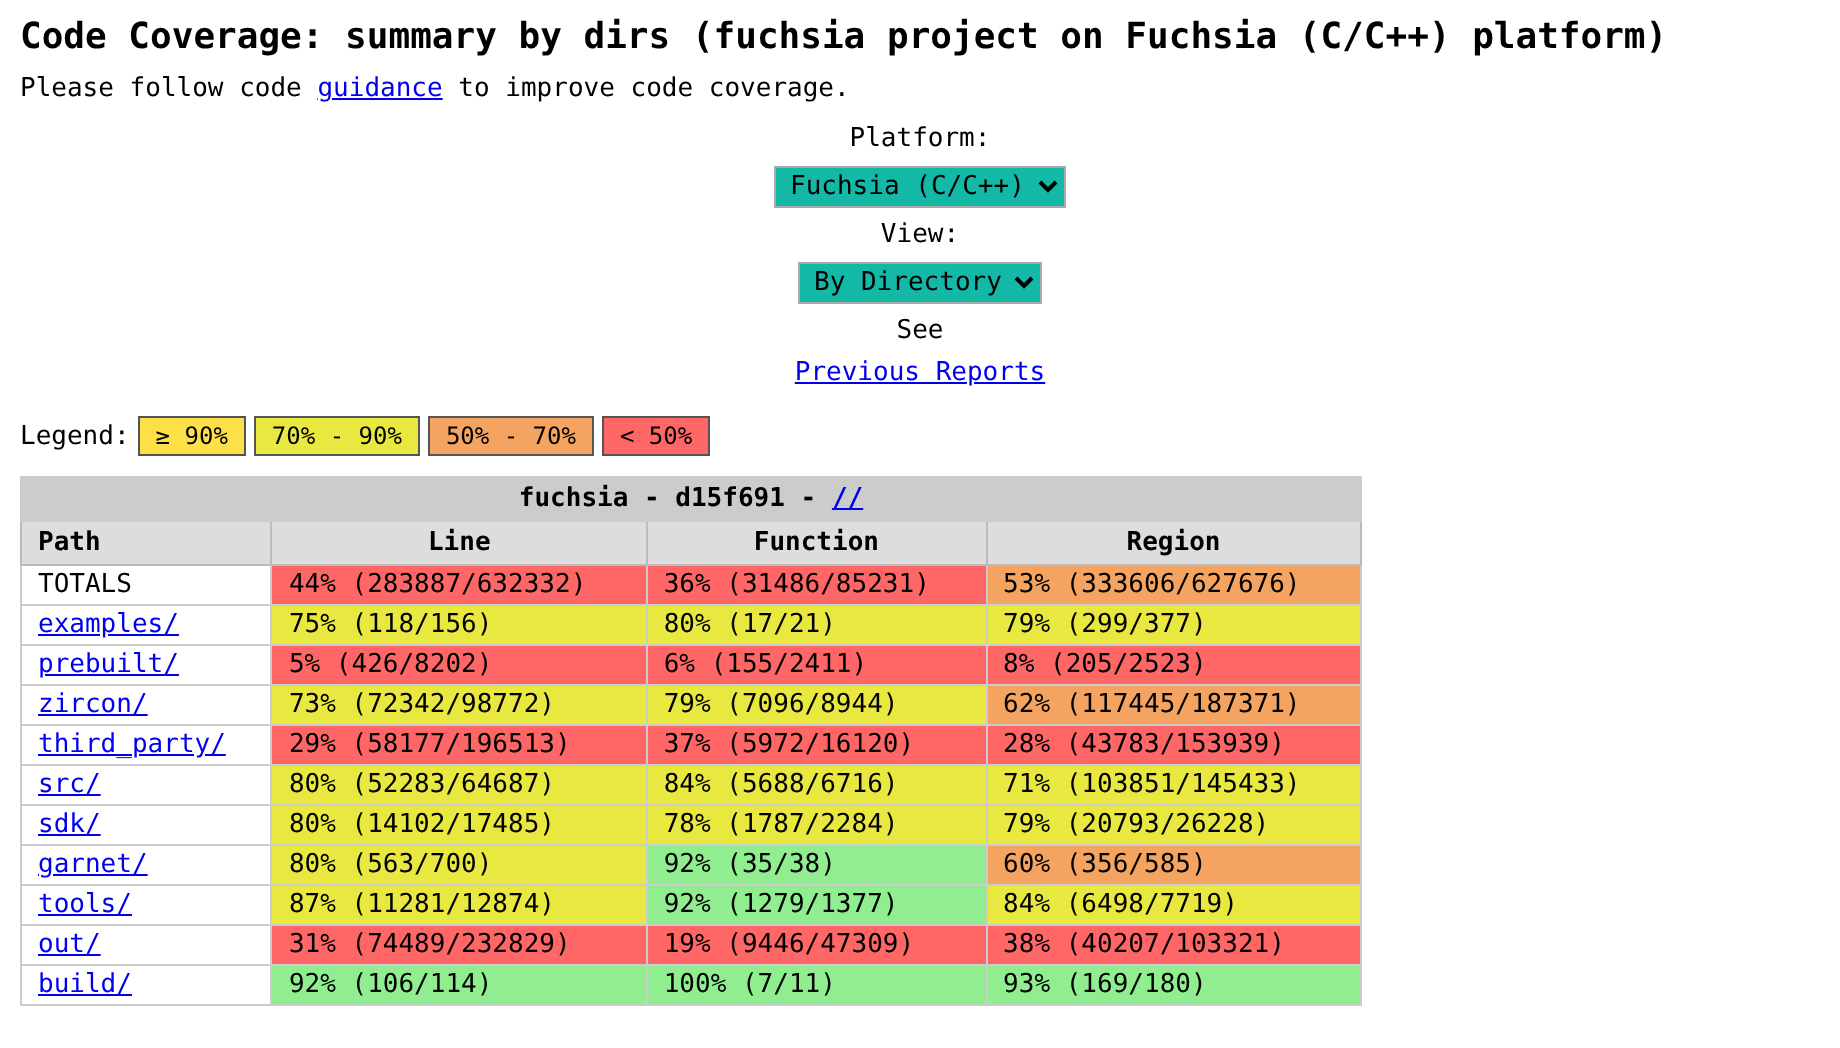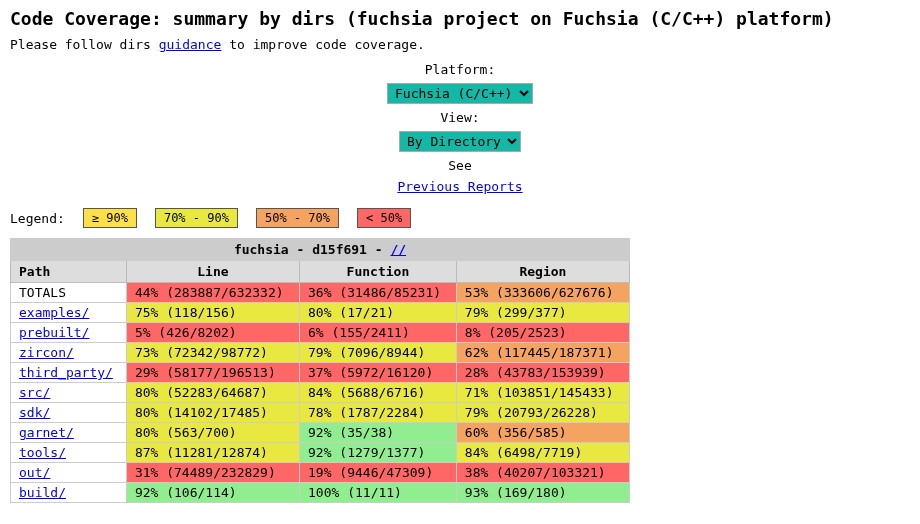--- a/index.html
+++ b/index.html
@@ -37,37 +37,37 @@
       background: #14b8a6;
       padding: 1px 3px;
     }
     .platform-line a {
       color: #00e;
       text-decoration: underline;
     }
     .legend {
       display: flex;
       align-items: center;
-      gap: 18px;
+      gap: 4px;
       margin-bottom: 10px;
     }
     .legend-badge {
       padding: 2px 8px;
       border: 1px solid #aaa;
       font-size: 12px;
       font-family: monospace;
     }
     .badge-green { background: #fde047; border-color: #555; }
     .badge-yellow { background: #e8e840; border-color: #555; }
     .badge-orange { background: #f4a460; border-color: #555; }
     .badge-red { background: #ff6666; border-color: #555; }
 
     .coverage-table {
       border-collapse: collapse;
-      width: 620px;
+      width: 671px;
     }
     .section-header {
       background: #ccc;
       text-align: center;
       font-weight: bold;
       padding: 3px 6px;
     }
     .section-header a {
       color: #00e;
       text-decoration: underline;
@@ -96,21 +96,21 @@
     .totals-row td {
       font-weight: normal;
     }
   </style>
 </head>
 <body>
 
 <h1>Code Coverage: summary by dirs (fuchsia project on Fuchsia (C/C++) platform)</h1>
 
 <p class="guidance-line">
-  <span>Please follow dirs </span><a href="#">guidance</a><span> to improve code coverage.</span>
+  <span>Please follow code </span><a href="#">guidance</a><span> to improve code coverage.</span>
 </p>
 
 <div class="platform-line">
   <span>Platform:</span>
   <select>
     <option>Fuchsia (C/C++)</option>
   </select>
   <span>View:</span>
   <select>
     <option>By Directory</option>
@@ -197,17 +197,17 @@
       </tr>
       <tr>
         <td><a href="#">out/</a></td>
         <td class="bg-red">31% (74489/232829)</td>
         <td class="bg-red">19% (9446/47309)</td>
         <td class="bg-red">38% (40207/103321)</td>
       </tr>
       <tr>
         <td><a href="#">build/</a></td>
         <td class="bg-green">92% (106/114)</td>
-        <td class="bg-green">100% (11/11)</td>
+        <td class="bg-green">100% (7/11)</td>
         <td class="bg-green">93% (169/180)</td>
       </tr>
     </tbody>
 </table>
 
 </body></html>

